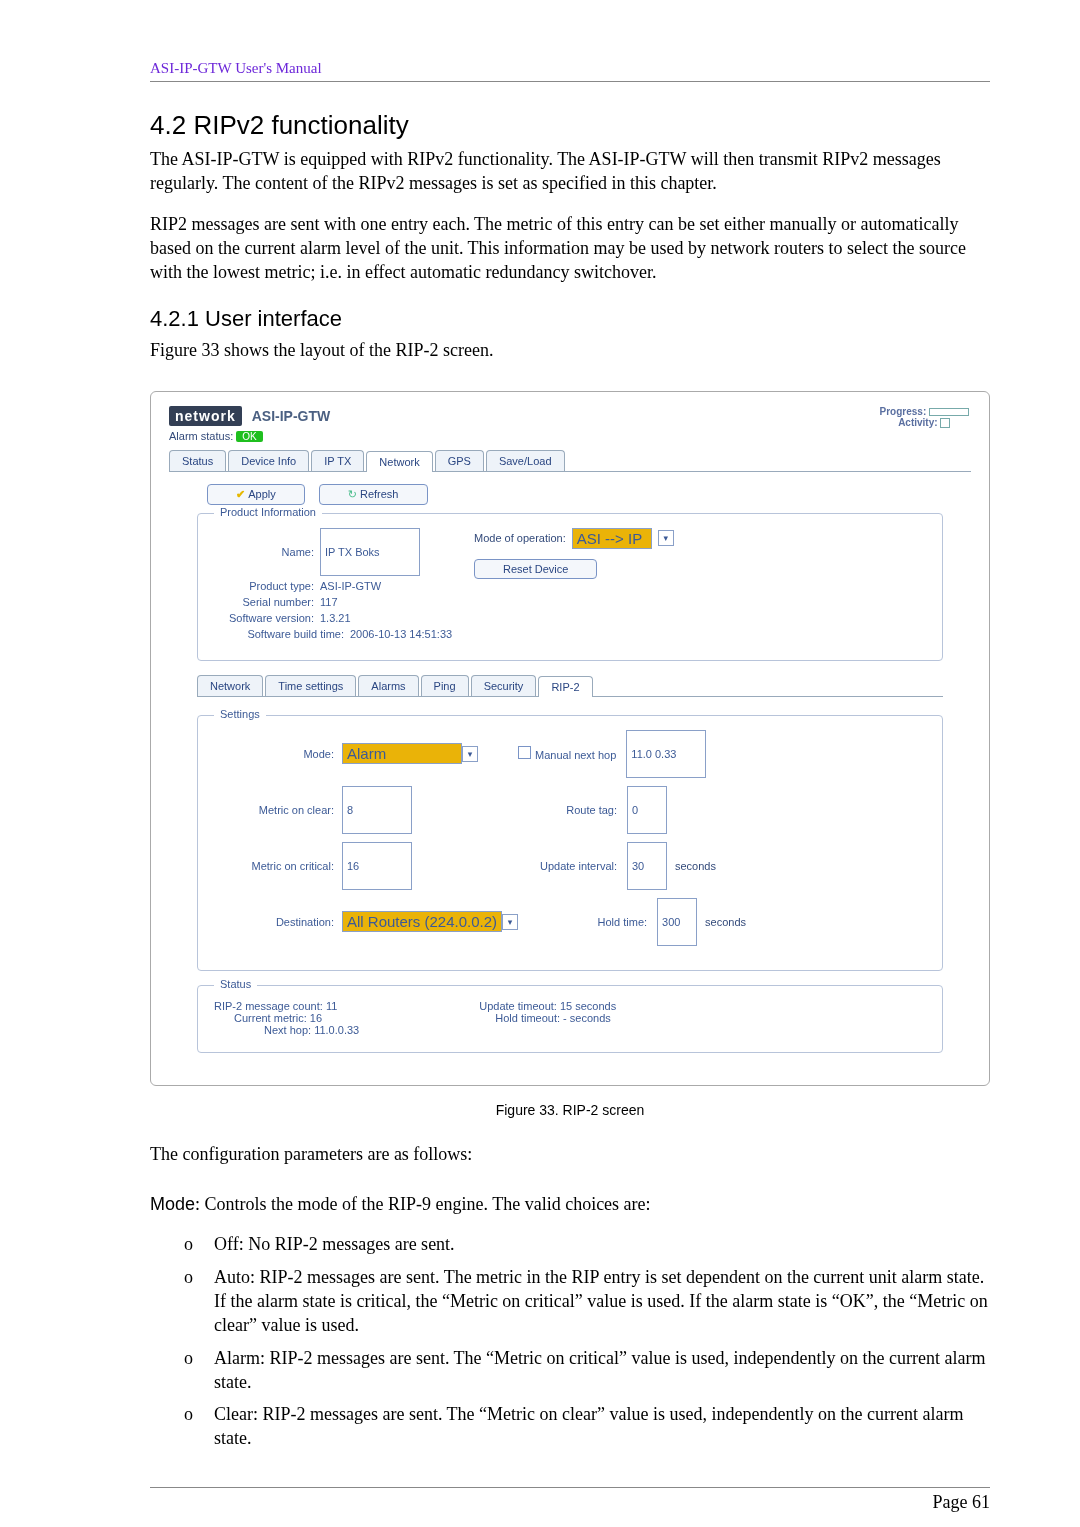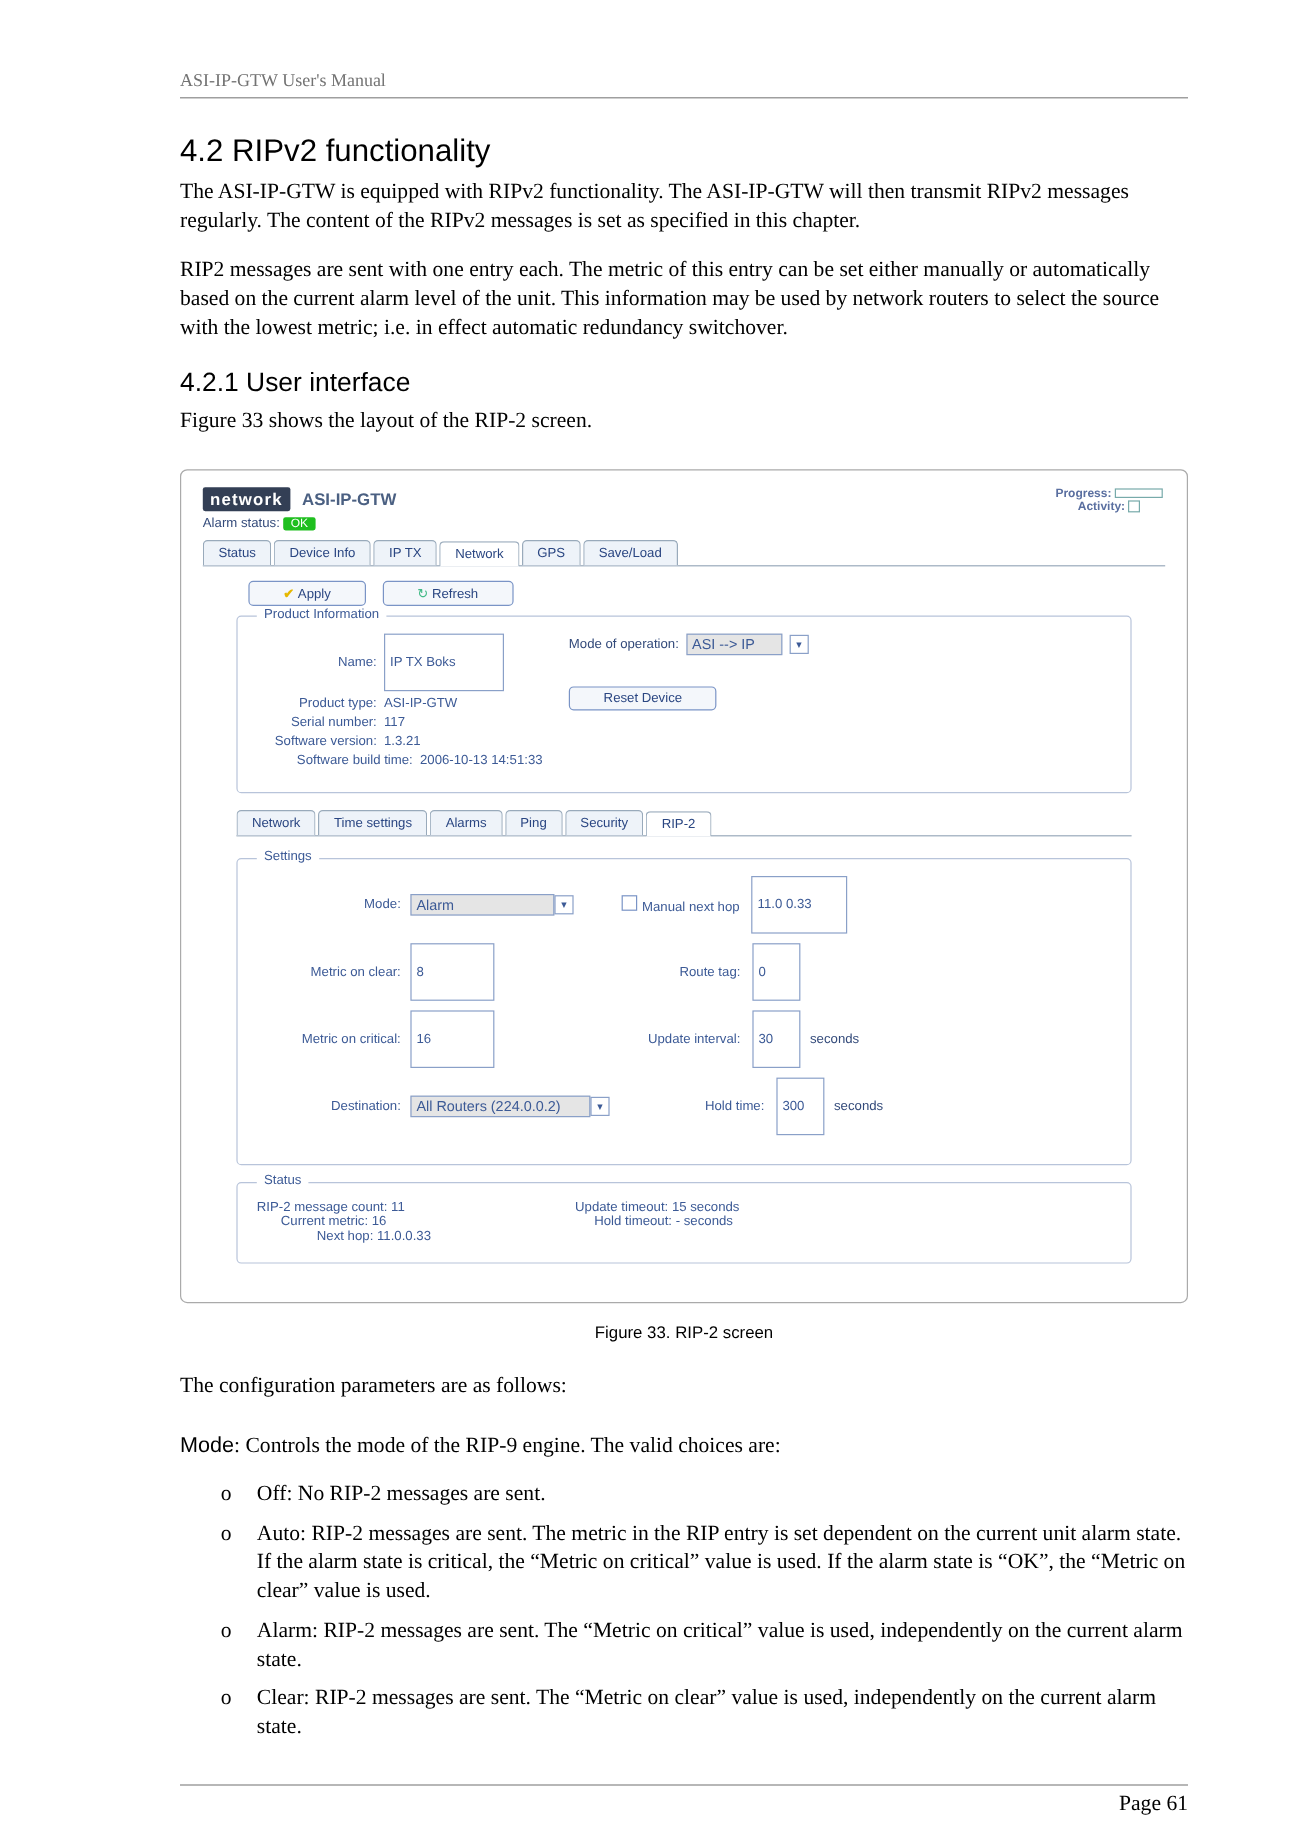--- a/index.html
+++ b/index.html
@@ -8,21 +8,21 @@
     font-family: Georgia, 'Times New Roman', serif;
     color: #000;
     width: 1080px;
   }
   .page {
     padding: 60px 90px 40px 150px;
     box-sizing: border-box;
   }
   .running-header {
     font-size: 15px;
-    color: #737373;
+    color: #6d28d9;
     border-bottom: 1px solid #888;
     padding-bottom: 4px;
     margin-bottom: 28px;
   }
   h2.section-title {
     font-family: Verdana, Arial, sans-serif;
     font-size: 26px;
     font-weight: normal;
     margin: 0 0 6px 0;
   }
@@ -206,33 +206,33 @@
     color: #3b6bd6;
     text-decoration: underline;
     cursor: pointer;
     font-size: 11px;
   }
   .pi-right {
     flex: 1;
     display: flex;
     flex-direction: column;
     align-items: flex-start;
-    gap: 26px;
+    gap: 10px;
   }
   .moo-line {
     display: flex;
     align-items: center;
     gap: 6px;
   }
   .select-box {
     border: 1px solid #8aa0c8;
     padding: 1px 4px;
-    font-size: 12px;
-    color: #3c5a96;
-    background: #e5e5e5;
+    font-size: 15px;
+    color: #3c5a96;
+    background: #eab308;
     display: inline-flex;
     align-items: center;
     gap: 6px;
     min-width: 70px;
   }
   .select-caret {
     border: 1px solid #8aa0c8;
     width: 14px;
     height: 14px;
     display: inline-flex;

